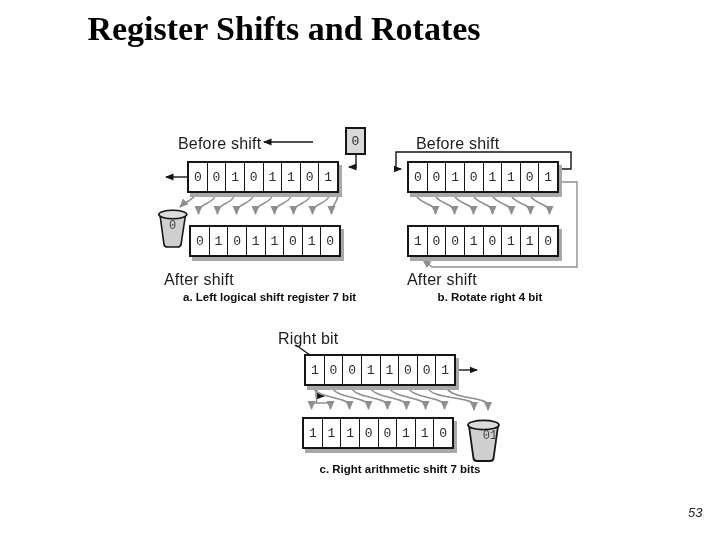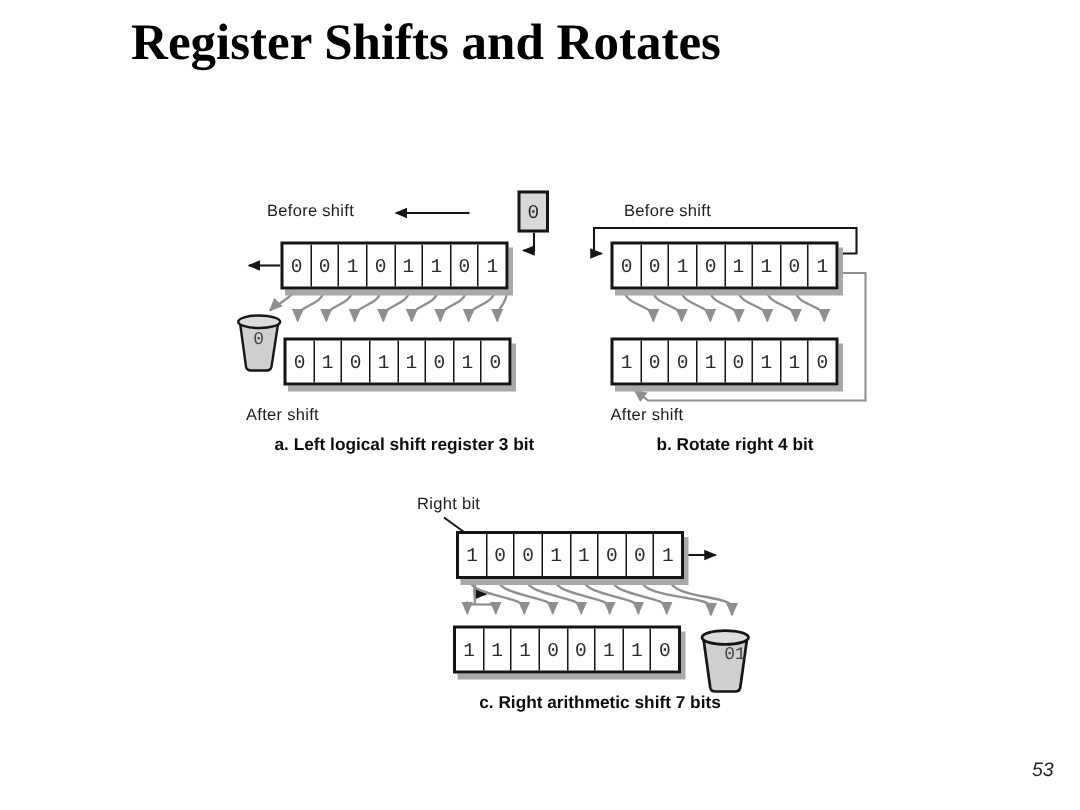--- a/index.html
+++ b/index.html
@@ -18,21 +18,21 @@
   .reg{
     position:absolute;display:flex;width:152px;height:32px;background:#fff;
     border:2px solid #151515;box-shadow:3px 4px 0 #a8a8a8;box-sizing:border-box;
   }
   .cell{
     flex:1 1 0;border-left:1px solid #151515;display:flex;align-items:center;justify-content:center;
     font-family:"Liberation Mono",monospace;font-size:13px;color:#2b2b2b;
   }
   .cell:first-child{border-left:none;}
   .lbl{
-    position:absolute;font-size:11px;color:#1c1c1c;letter-spacing:0.2px;white-space:nowrap;
+    position:absolute;font-size:16px;color:#1c1c1c;letter-spacing:0.2px;white-space:nowrap;
   }
   .cap{
     position:absolute;font-size:11.5px;font-weight:bold;color:#0d0d0d;text-align:center;width:166px;white-space:nowrap;
   }
   .inbox{
     position:absolute;left:345px;top:127px;width:21px;height:28px;background:#d9d9d9;
     border:2px solid #151515;box-sizing:border-box;display:flex;align-items:center;justify-content:center;
     font-family:"Liberation Mono",monospace;font-size:13px;color:#2b2b2b;
   }
   .cantext{
@@ -151,21 +151,21 @@
   <div class="cell">1</div>
   <div class="cell">0</div>
   <div class="cell">1</div>
   <div class="cell">1</div>
   <div class="cell">0</div>
   <div class="cell">1</div>
   <div class="cell">0</div>
 </div>
 
 <div class="lbl" style="left:164px;top:271px">After shift</div>
-<div class="cap" style="left:183px;top:291px">a. Left logical shift register 3 bit</div>
+<div class="cap" style="left:183px;top:291px">a. Left logical shift register 7 bit</div>
 
 <div class="lbl" style="left:416px;top:135px">Before shift</div>
 
 <div class="reg" style="left:407px;top:161px">
   <div class="cell">0</div>
   <div class="cell">0</div>
   <div class="cell">1</div>
   <div class="cell">0</div>
   <div class="cell">1</div>
   <div class="cell">1</div>

